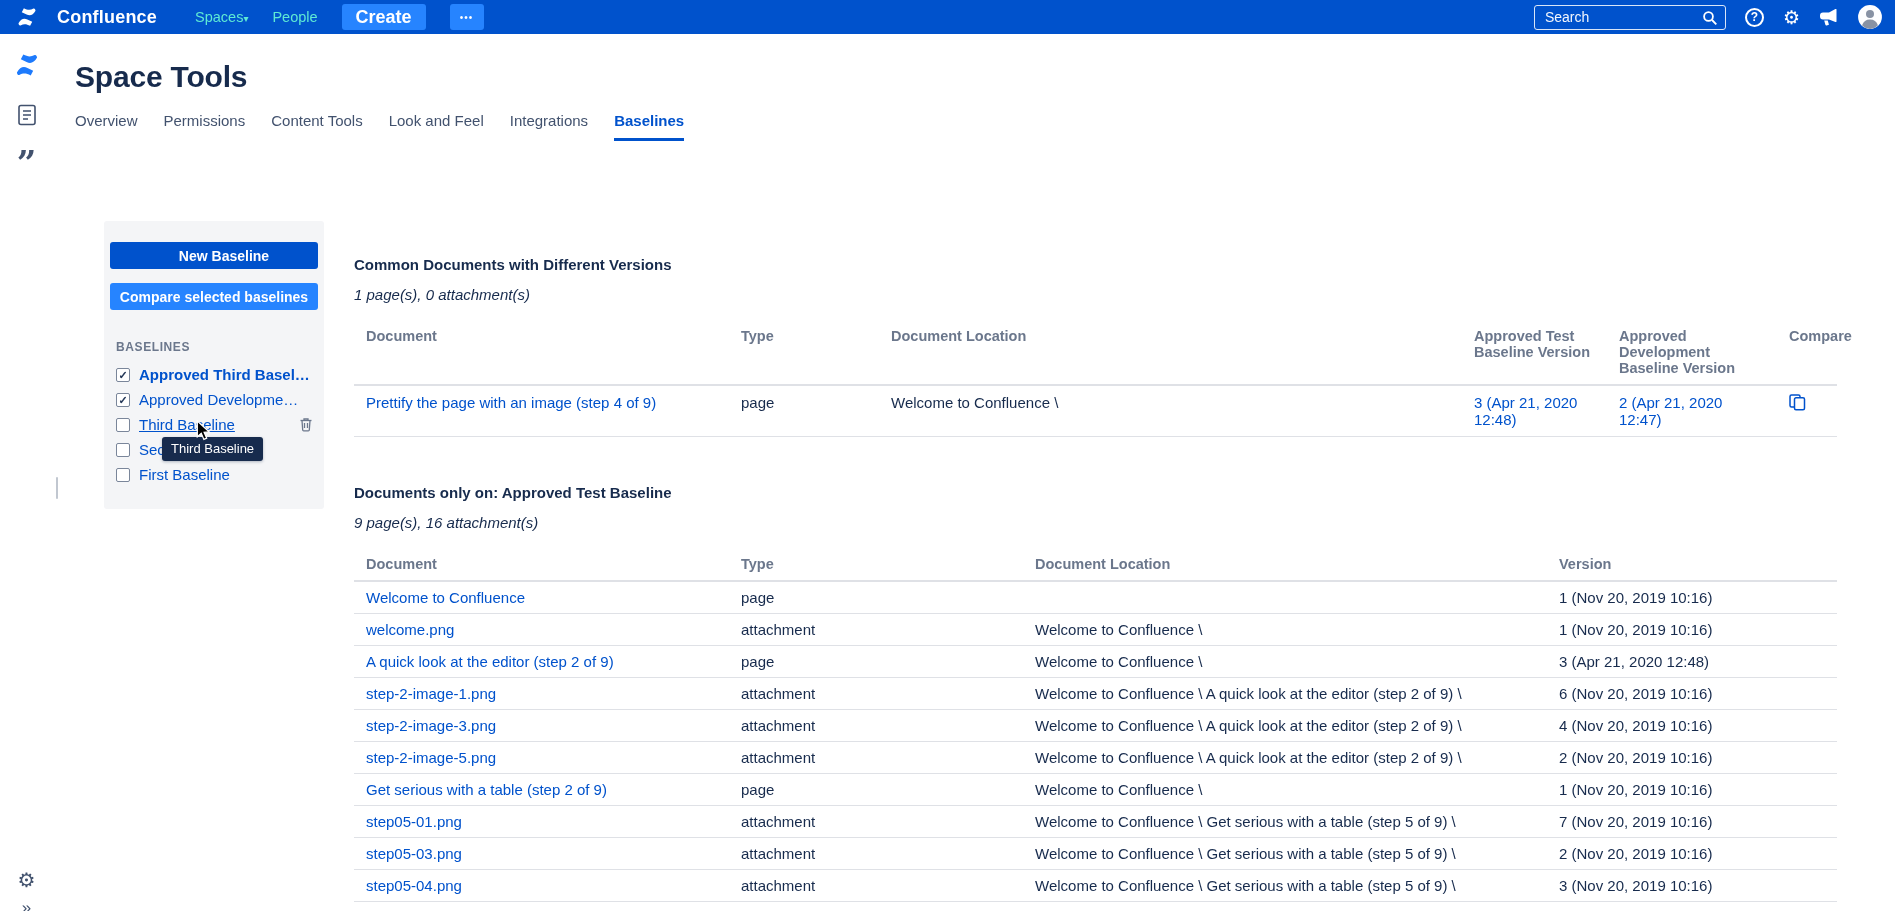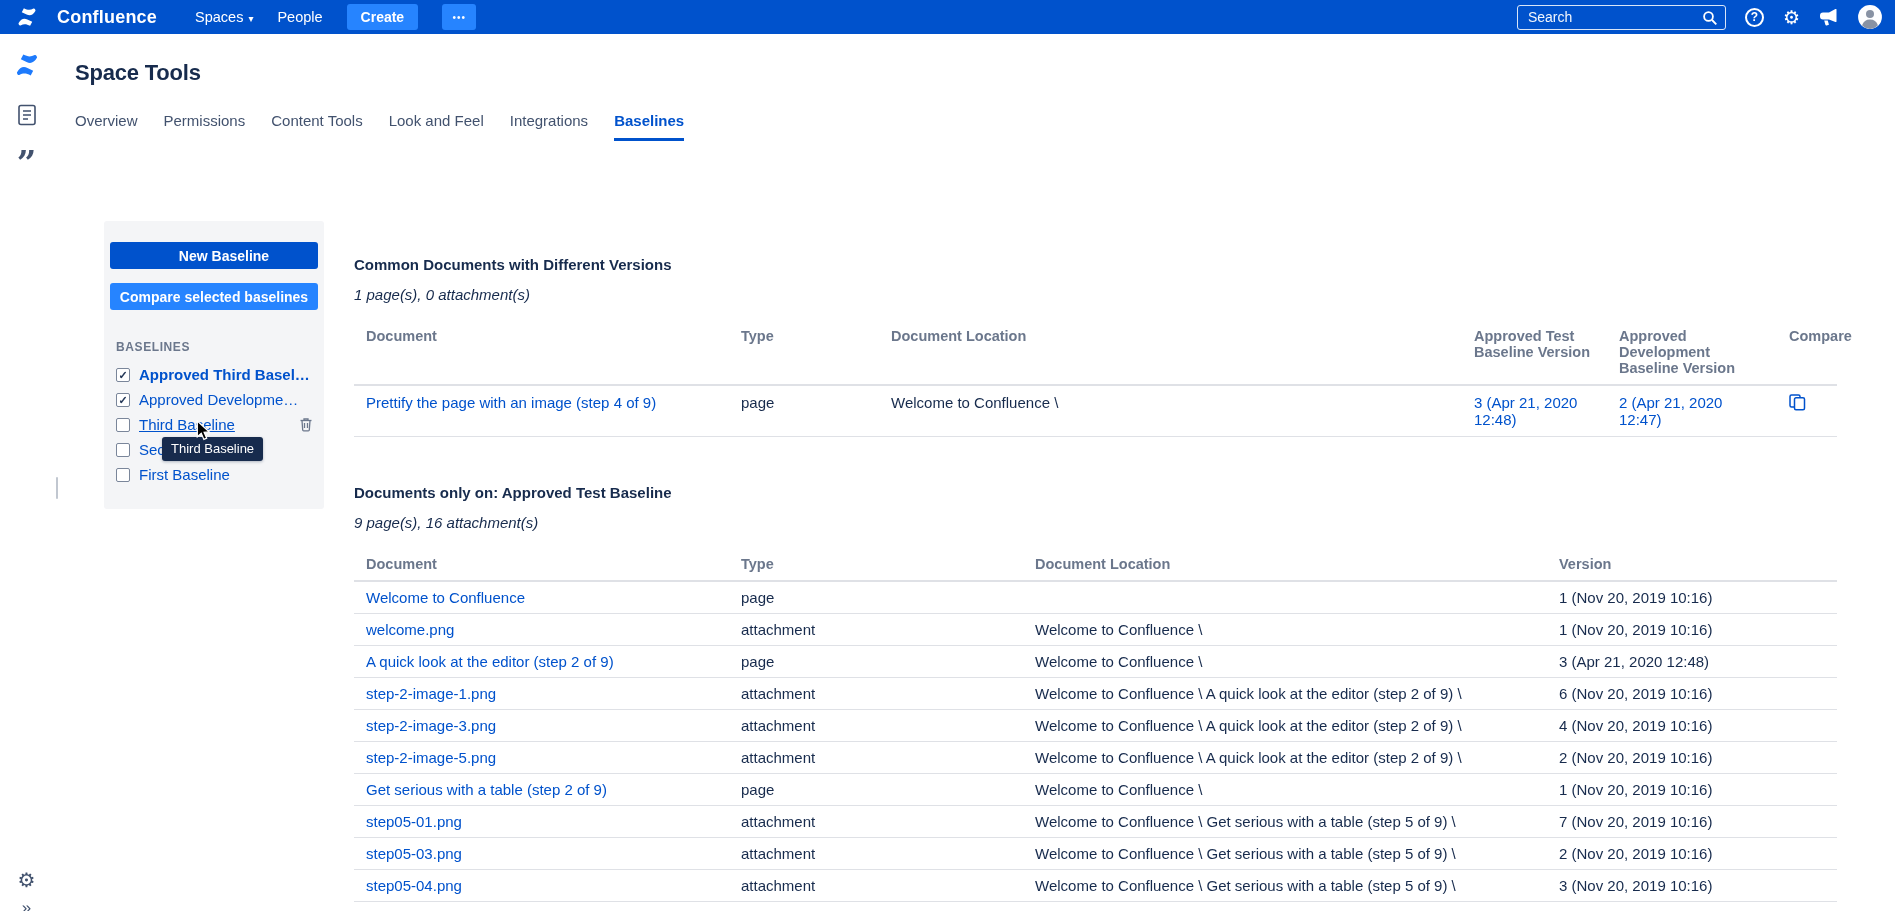--- a/index.html
+++ b/index.html
@@ -12,32 +12,32 @@
 
   
   .navbar {
     position: absolute; top:0; left:0; right:0; height:34px; background:#0052CC;
     display:flex; align-items:center; justify-content:space-between; padding:0 12px 0 16px;
     color:#fff; z-index:20;
   }
   .nav-left { display:flex; align-items:center; gap:24px; }
   .brand { display:flex; align-items:center; gap:7px; color:#fff; margin-right:14px; }
   .brand-text { font-size:18px; font-weight:600; letter-spacing:.2px;margin-left:12px; }
-  .nav-item { color:#ffffff; font-size:14.5px; display:flex; align-items:center; gap:5px; }
+  .nav-item { color:#5eead4; font-size:14.5px; display:flex; align-items:center; }
   .caret { font-size:10px; position:relative; top:1px; }
   .create-btn {
     background:#2684FF; color:#fff; border:none; border-radius:3px; height:26px;
-    padding:0 14px; font-size:14px; font-weight:700; font-family:inherit; cursor:pointer;
+    padding:0 14px; font-size:18px; font-weight:700; font-family:inherit; cursor:pointer;
   }
   .more-btn {
     background:#2684FF; color:#fff; border:none; border-radius:3px; height:26px; width:34px;
     font-size:10px; letter-spacing:1px; font-family:inherit; cursor:pointer;
   }
   .nav-right { display:flex; align-items:center; gap:19px; }
-  .search-box { position:relative; width:209px; height:25px; border:1px solid rgba(255,255,255,.85);
+  .search-box { position:relative; width:192px; height:25px; border:1px solid rgba(255,255,255,.85);
     border-radius:3px; display:flex; align-items:center; padding:0 30px 0 10px; }
   .search-box input { background:transparent; border:none; outline:none; color:#fff; width:100%;
     font-size:14px; font-family:inherit; }
   .search-box input::placeholder { color:rgba(255,255,255,.95); }
   .search-box .mag { position:absolute; right:7px; top:4px; }
   .help-badge { width:19px; height:19px; border:2px solid #fff; border-radius:50%;
     display:flex; align-items:center; justify-content:center; font-size:12px; font-weight:700; cursor:pointer; }
   .nav-gear { font-size:19px; line-height:1; cursor:pointer; }
   .avatar { width:26px; height:26px; cursor:pointer; display:block; }
 
@@ -49,21 +49,21 @@
   .rail-bottom { gap:8px; margin-bottom:-7px; }
   .rail-icon { display:flex; align-items:center; justify-content:center; cursor:pointer; }
   .quote-glyph { font-family:"DejaVu Serif", serif; font-size:34px; font-weight:700; color:#42526E;
     line-height:20px; height:22px; }
   .rail-gear { font-size:20px; color:#42526E; line-height:1; }
   .rail-collapse { font-size:17px; color:#42526E; }
   .rail-handle { position:absolute; left:56px; top:477px; width:2px; height:22px; background:#C1C7D0;
     border-radius:2px; z-index:9; }
 
   
-  .page-title { position:absolute; left:75px; top:60px; font-size:22px; font-weight:600;
+  .page-title { position:absolute; left:75px; top:60px; font-size:30px; font-weight:600;
     color:#172B4D; letter-spacing:-.2px; }
   .tabs { position:absolute; left:75px; top:112px; display:flex; gap:26px; font-size:15px; color:#42526E; }
   .tab { color:#42526E; padding-bottom:9px; }
   .tab.active { color:#0052CC; font-weight:600; border-bottom:3px solid #0052CC; }
 
   
   .panel { position:absolute; left:104px; top:221px; width:220px; background:#F4F5F7;
     border-radius:3px; padding:21px 6px 22px; }
   .btn { display:block; width:208px; height:27px; border:none; border-radius:3px; color:#fff;
     font-size:14px; font-weight:700; font-family:inherit; cursor:pointer; }

